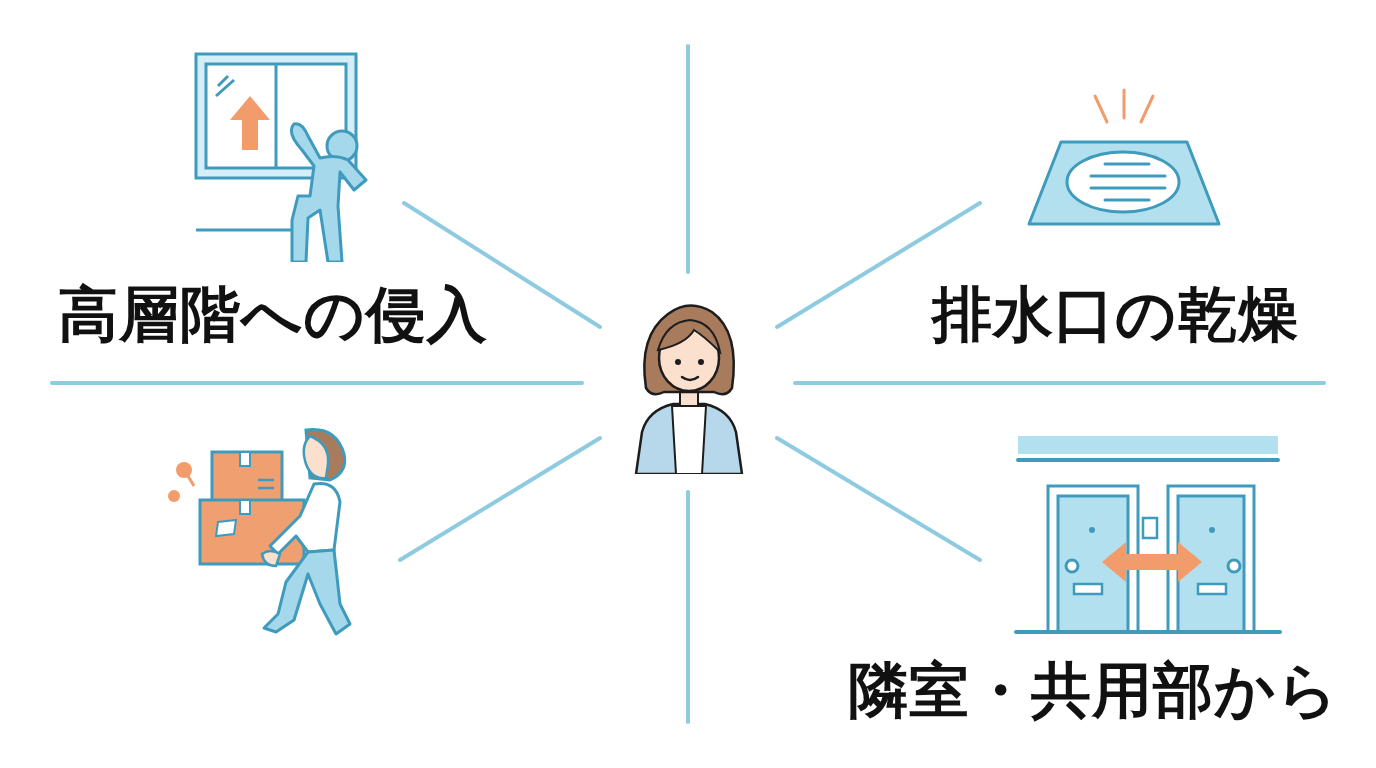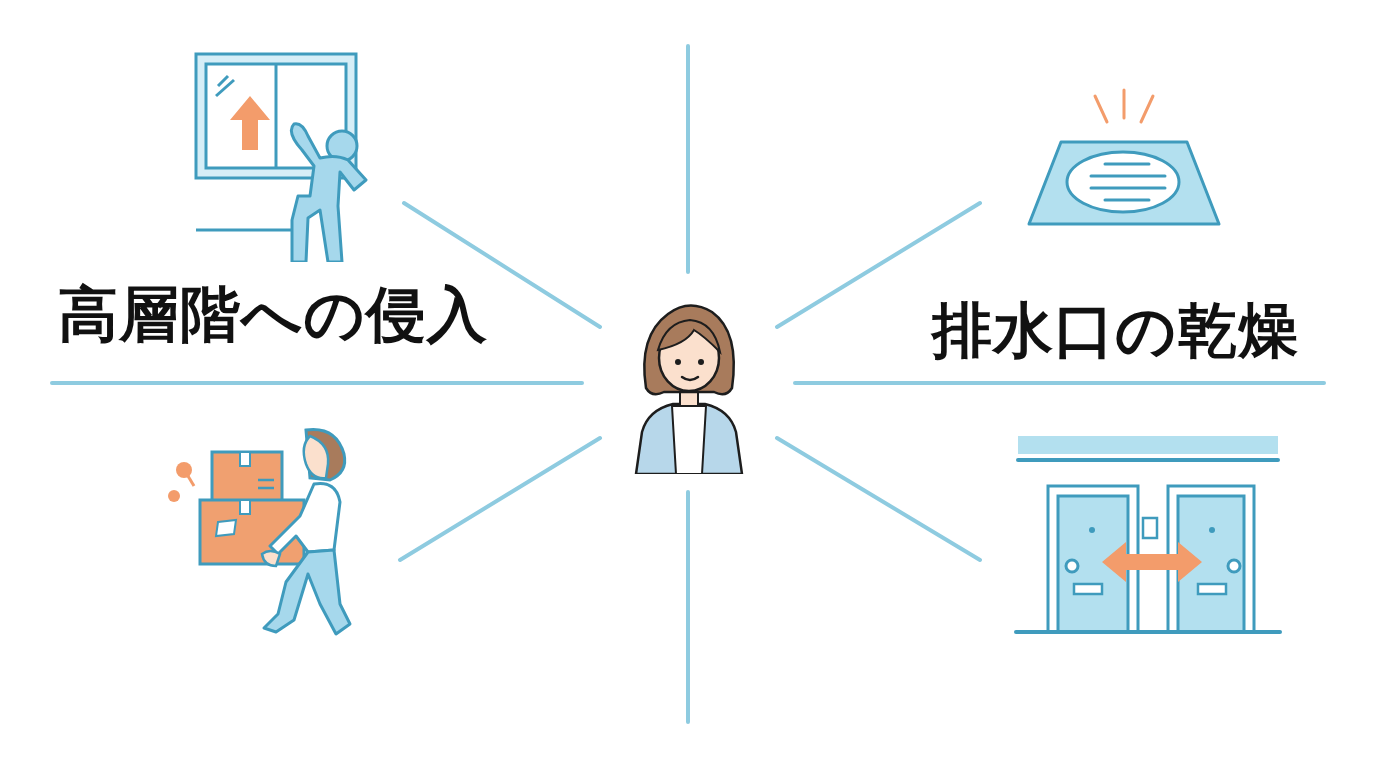--- a/index.html
+++ b/index.html
@@ -96,15 +96,16 @@
     <circle cx="60" cy="134" r="6" fill="#ffffff" stroke="#3f9bbd" stroke-width="3"></circle>
     <circle cx="222" cy="134" r="6" fill="#ffffff" stroke="#3f9bbd" stroke-width="3"></circle>
     <rect x="62" y="152" width="28" height="10" fill="#ffffff" stroke="#3f9bbd" stroke-width="2.5"></rect>
     <rect x="186" y="152" width="28" height="10" fill="#ffffff" stroke="#3f9bbd" stroke-width="2.5"></rect>
     <rect x="131" y="86" width="14" height="20" fill="#ffffff" stroke="#3f9bbd" stroke-width="2.5"></rect>
     <path d="M90 130 L114 110 L114 122 L166 122 L166 110 L190 130 L166 150 L166 138 L114 138 L114 150 Z" fill="#f39c6b"></path>
     <line x1="4" y1="200" x2="268" y2="200" stroke="#3f9bbd" stroke-width="4" stroke-linecap="round"></line>
   </svg>
 
   <div class="label" style="left:58px;top:279px;">高層階への侵入</div>
-  <div class="label" style="left:932px;top:295px;">排水口の乾燥</div>
+  <div class="label" style="left:932px;top:279px;">排水口の乾燥</div>
+  <div class="label" style="left:848px;top:655px;">隣室・共用部から</div>
 
 </div>
 
 </body></html>

